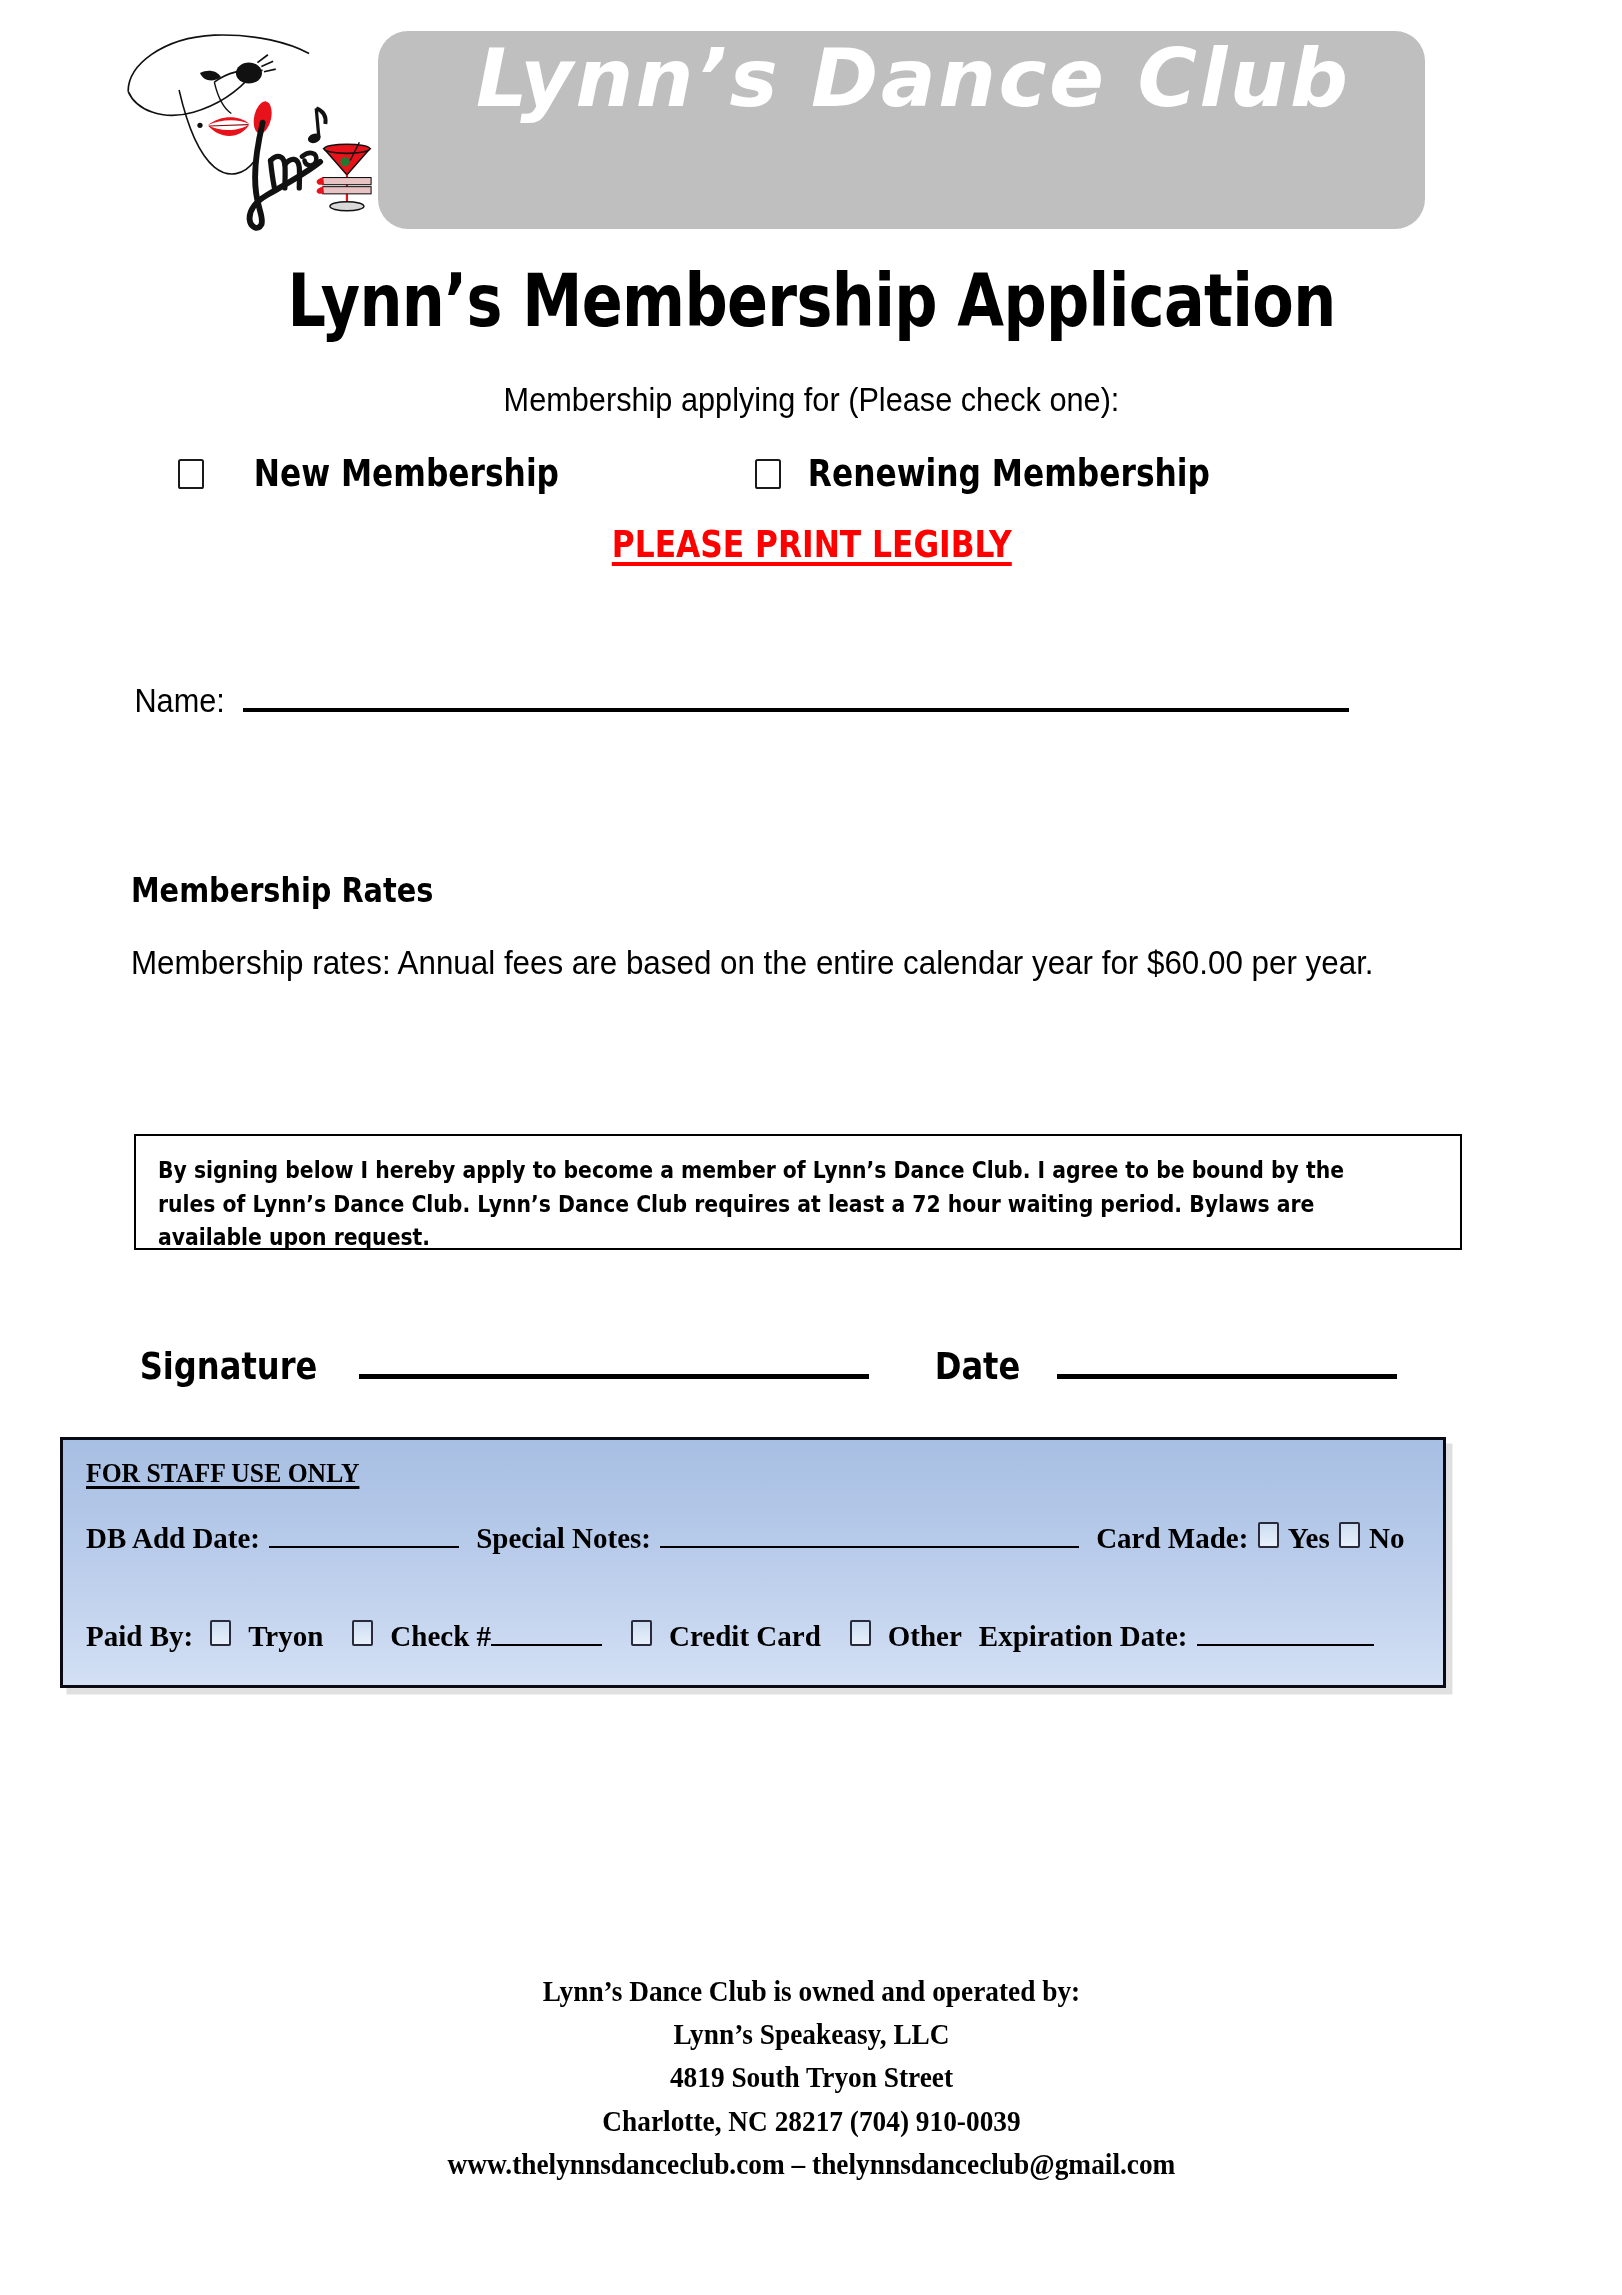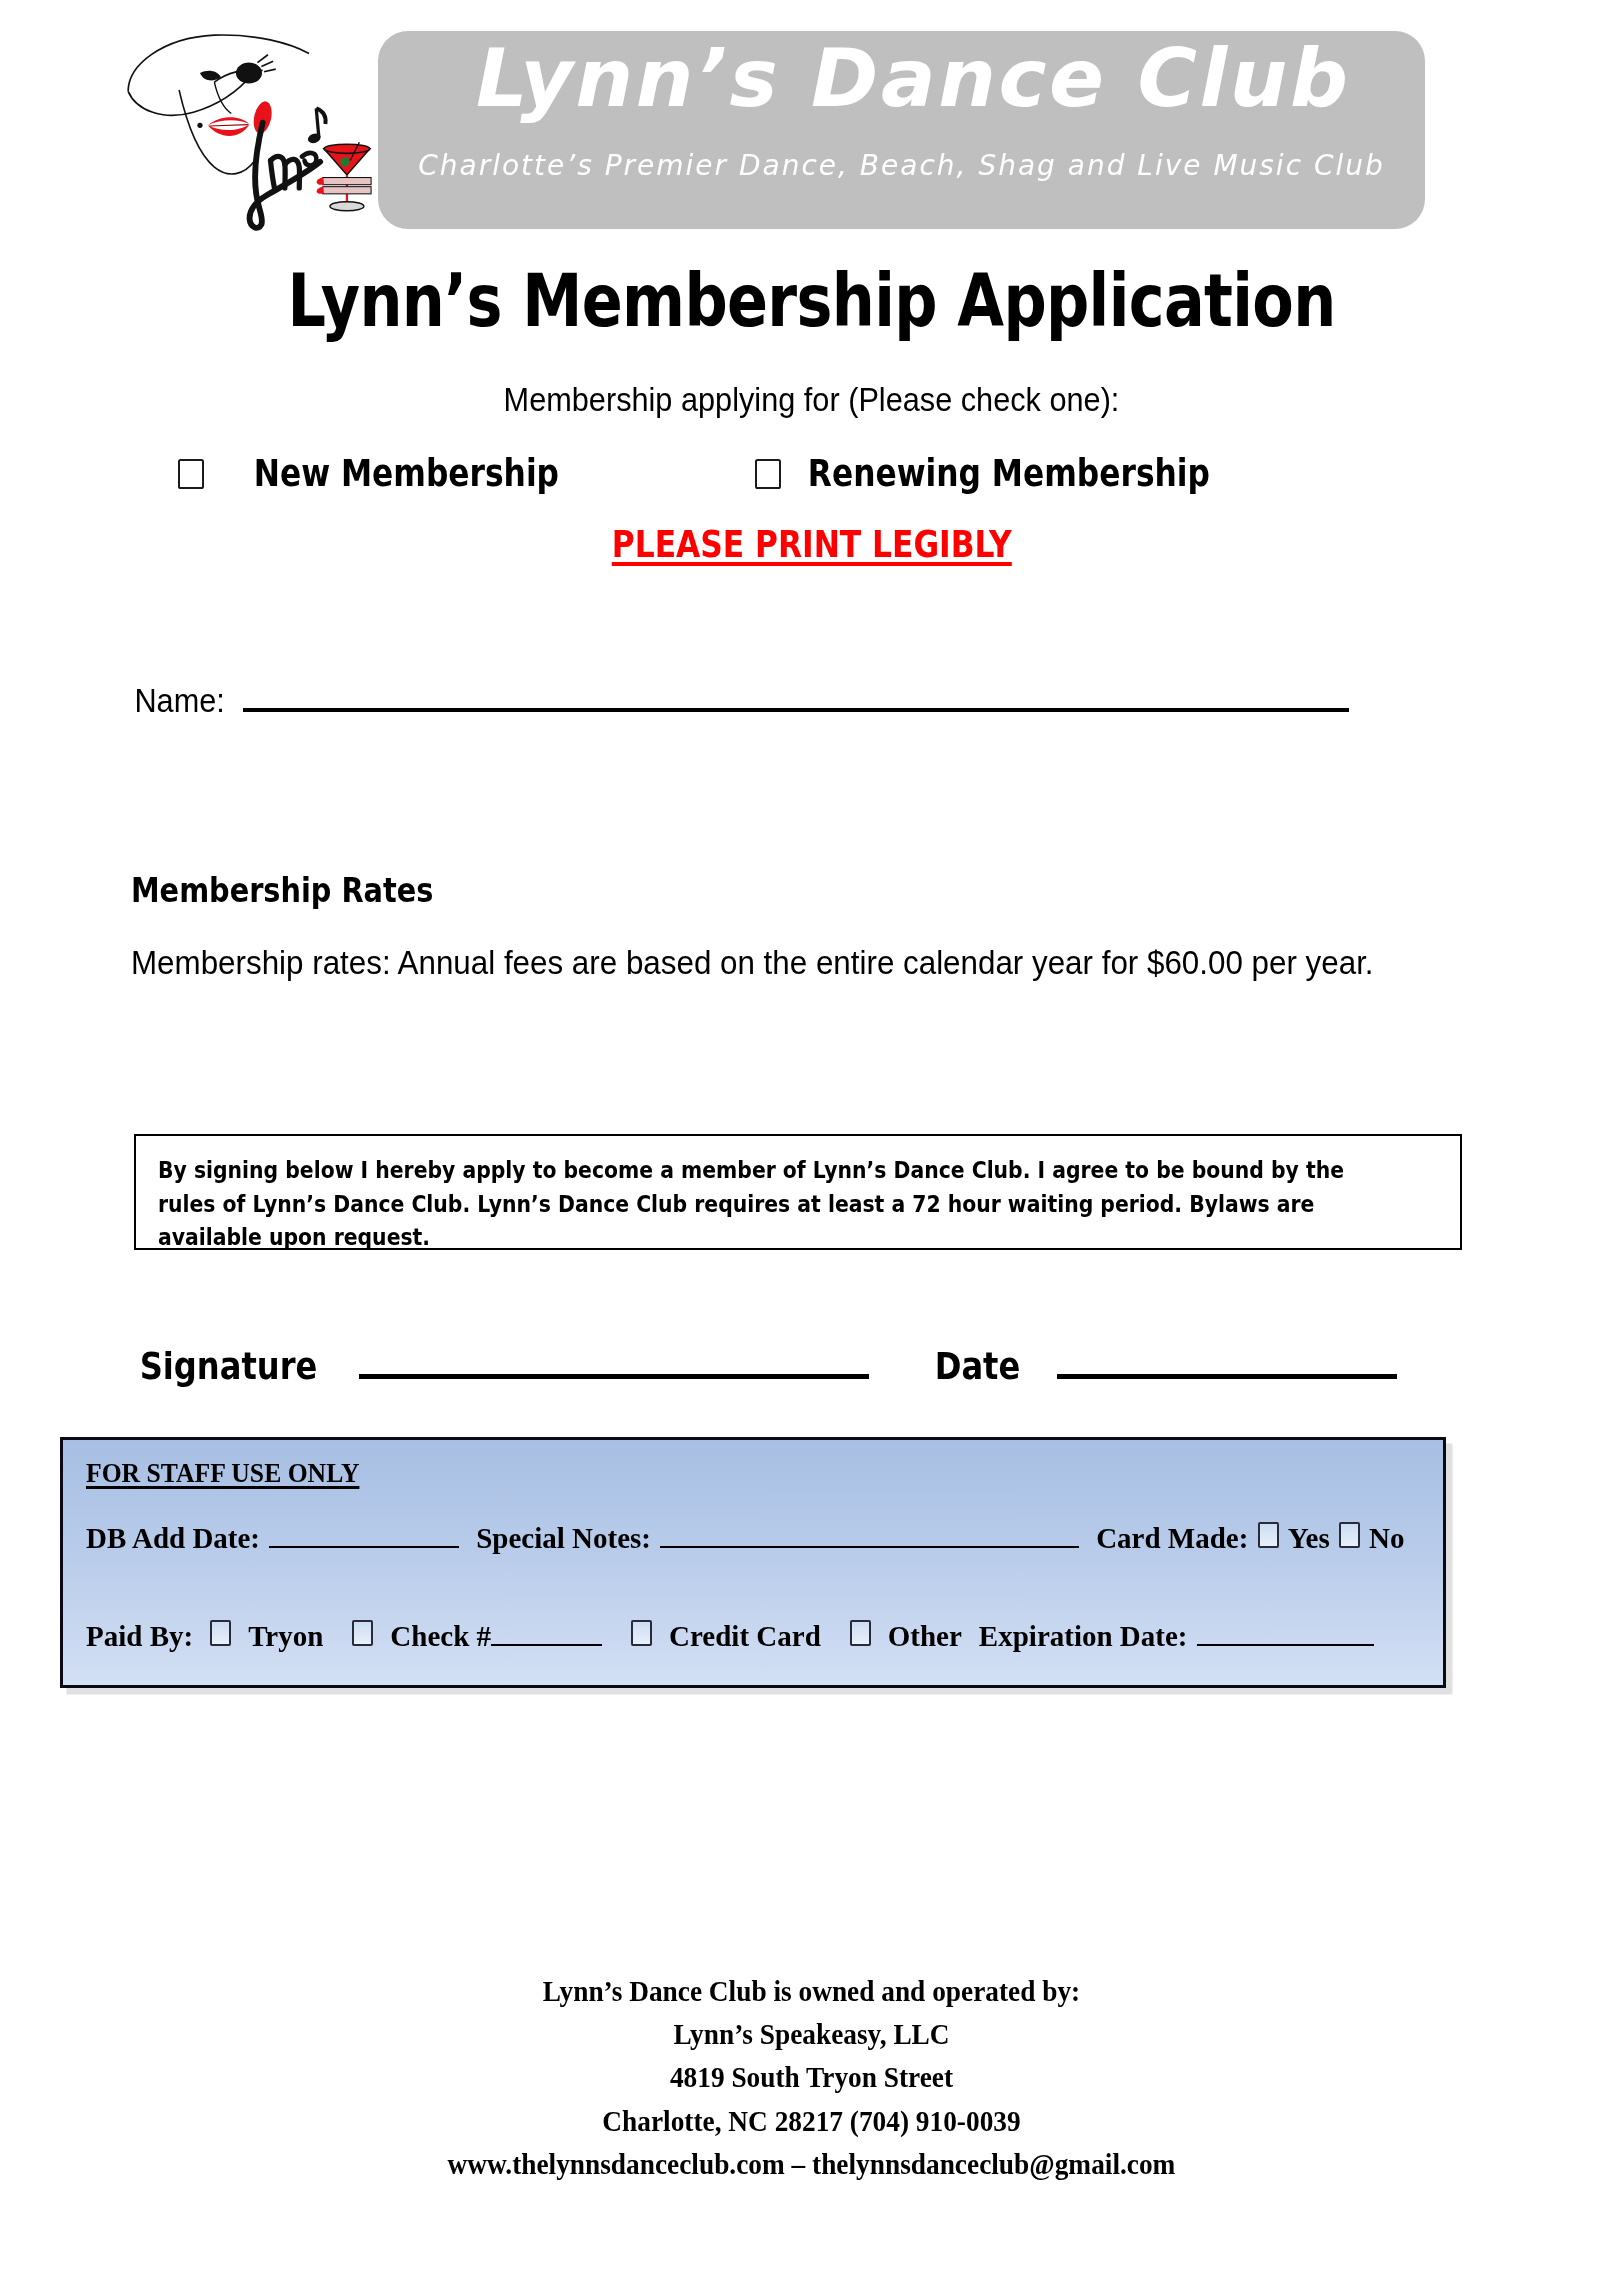--- a/index.html
+++ b/index.html
@@ -312,21 +312,20 @@
     font-size: 29.4px;
     line-height: 1.47;
     transform: scaleX(0.93);
   }
 </style>
 </head>
 <body>
 
 <div id="header-band">
   <div id="header-club-title">Lynn’s Dance Club</div>
-  <div id="header-tagline">Charlotte’s Premier Dance, Beach, Shag and Live Music Club</div>
 </div>
 
 <div id="logo-mark">
   <svg viewBox="0 0 400 320" width="262" height="209" aria-hidden="true">
 
     <path d="M18 100 C18 60 70 18 150 14 C215 12 265 26 295 42" fill="none" stroke="#111" stroke-width="2.6"></path>
     <path d="M18 100 C30 128 70 146 118 132 C160 120 190 96 210 72" fill="none" stroke="#111" stroke-width="2.6"></path>
 
     <path d="M96 98 C108 150 126 196 150 216 C172 234 196 228 212 206" fill="none" stroke="#111" stroke-width="2.4"></path>
 

